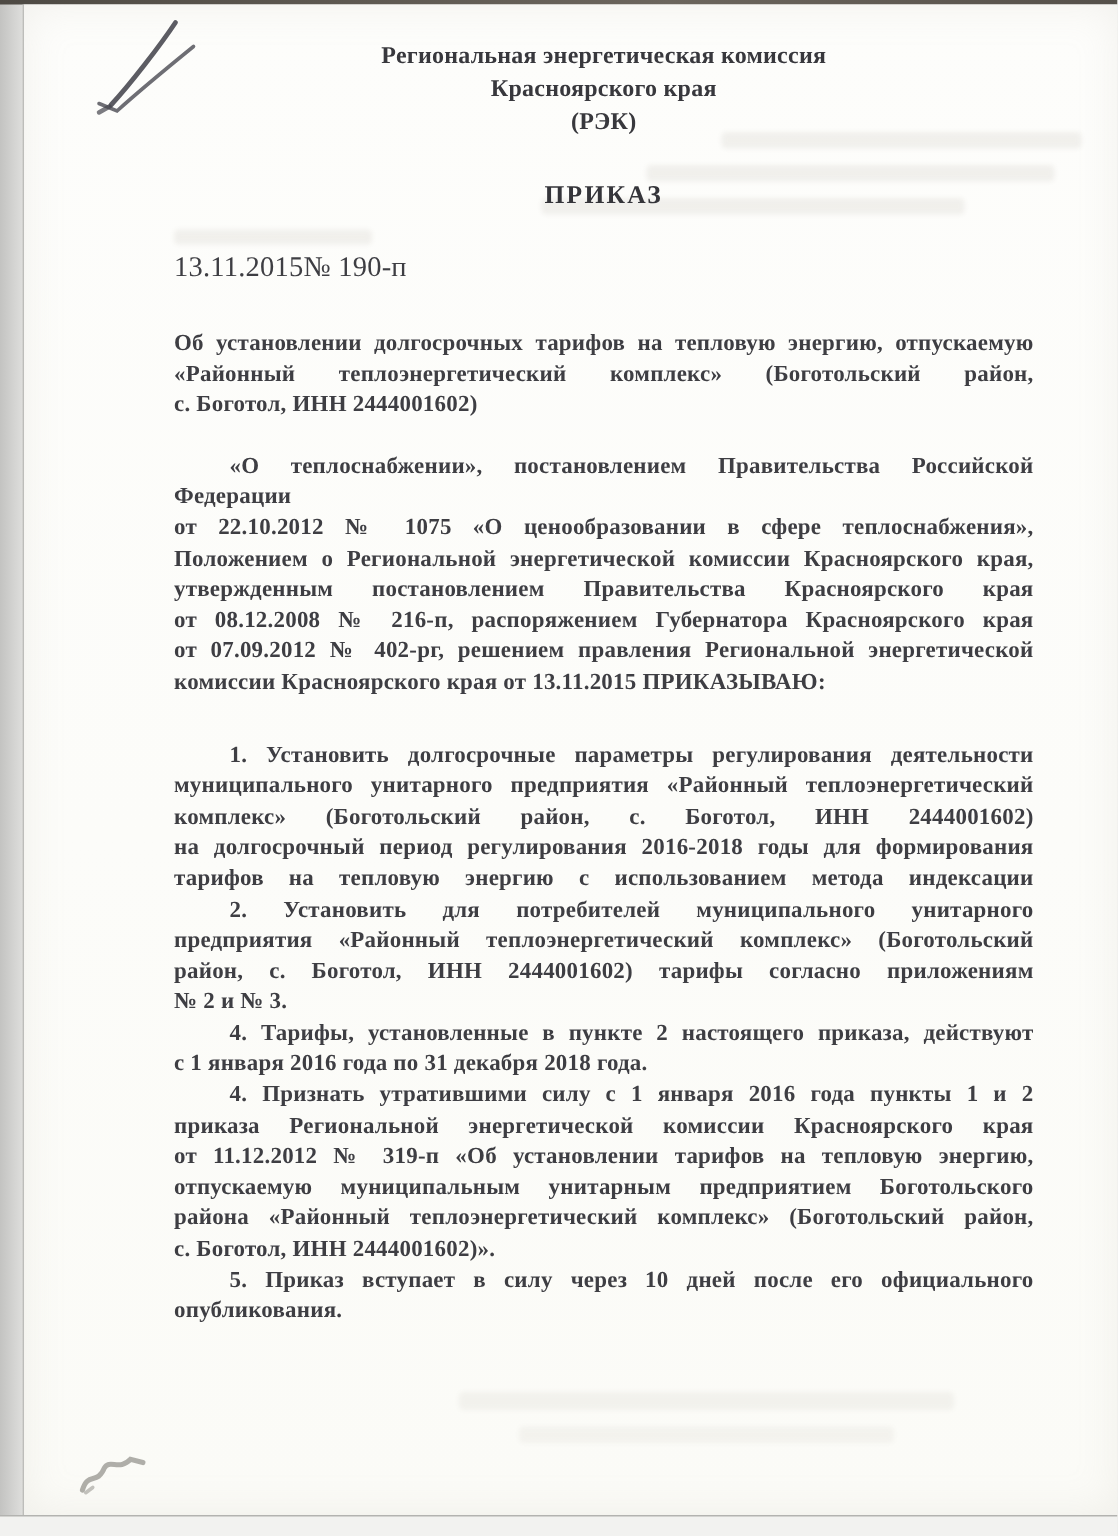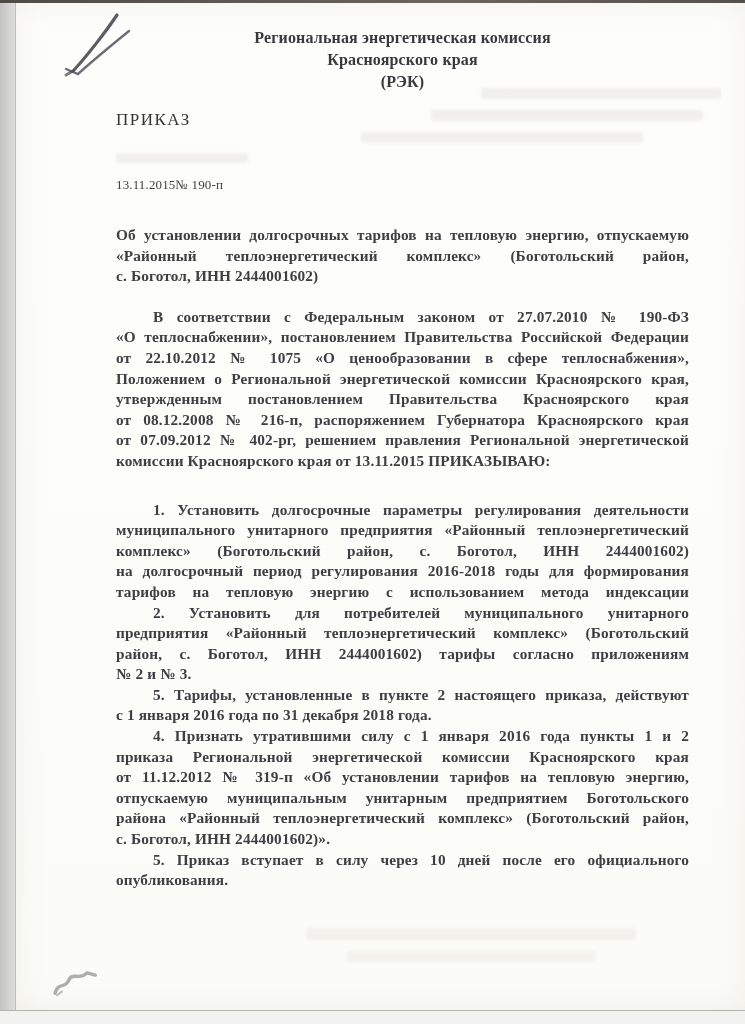--- a/index.html
+++ b/index.html
@@ -41,24 +41,24 @@
   
   .check-mark{position:absolute;left:37px;top:9px;}
   .scribble{position:absolute;left:35px;top:966px;transform:rotate(-6deg);}
   
   .content{
     position:absolute;left:100px;top:0;width:573px;
     color:#3e3e43;font-size:15.3px;letter-spacing:.15px;
   }
   .org-block{margin-top:24px;text-align:center;font-weight:bold;
     font-size:16px;line-height:22px;color:#38383d;}
-  .doc-title{margin-top:16px;font-weight:normal;
+  .doc-title{margin-top:26px;text-align:center;font-weight:bold;
     font-size:17px;line-height:22px;letter-spacing:1.5px;color:#35353a;}
-  .meta-row{margin-top:43px;display:flex;align-items:center;
-    font-size:13px;line-height:21px;}
+  .meta-row{margin-top:27px;display:flex;align-items:center;
+    font-size:19px;line-height:21px;}
   .meta-date{flex:0 0 auto;}
   .meta-place{flex:1 1 auto;text-align:center;padding-right:14px;}
   .meta-number{flex:0 0 auto;}
   .para{margin:0;font-weight:bold;}
   .subject{margin-top:30px;}
   .preamble{margin-top:20px;}
   .items{margin-top:28px;}
   .tline{
     text-align:justify;text-align-last:justify;
     line-height:20.6px;white-space:normal;
@@ -113,21 +113,20 @@
       <span class="meta-number">№ 190-п</span>
     </div>
 
     <div class="para subject">
         <div class="tline">Об установлении долгосрочных тарифов на тепловую энергию, отпускаемую</div>
         <div class="tline">«Районный теплоэнергетический комплекс» (Боготольский район,</div>
         <div class="tline tline-last">с. Боготол, ИНН 2444001602)</div>
       </div>
 
     <div class="para preamble indent-first">
-        <div class="tline">В соответствии с Федеральным законом от 27.07.2010 № 190-ФЗ</div>
         <div class="tline">«О теплоснабжении», постановлением Правительства Российской Федерации</div>
         <div class="tline">от 22.10.2012 № 1075 «О ценообразовании в сфере теплоснабжения»,</div>
         <div class="tline">Положением о Региональной энергетической комиссии Красноярского края,</div>
         <div class="tline">утвержденным постановлением Правительства Красноярского края</div>
         <div class="tline">от 08.12.2008 № 216-п, распоряжением Губернатора Красноярского края</div>
         <div class="tline">от 07.09.2012 № 402-рг, решением правления Региональной энергетической</div>
         <div class="tline tline-last">комиссии Красноярского края от 13.11.2015 ПРИКАЗЫВАЮ:</div>
       </div>
 
     <div class="items">
@@ -138,21 +137,21 @@
           <div class="tline">на долгосрочный период регулирования 2016-2018 годы для формирования</div>
           <div class="tline">тарифов на тепловую энергию с использованием метода индексации</div>
         </div>
       <div class="para indent-first">
           <div class="tline">2. Установить для потребителей муниципального унитарного</div>
           <div class="tline">предприятия «Районный теплоэнергетический комплекс» (Боготольский</div>
           <div class="tline">район, с. Боготол, ИНН 2444001602) тарифы согласно приложениям</div>
           <div class="tline tline-last">№ 2 и № 3.</div>
         </div>
       <div class="para indent-first">
-          <div class="tline">5. Тарифы, установленные в пункте 2 настоящего приказа, действуют</div>
+          <div class="tline">4. Тарифы, установленные в пункте 2 настоящего приказа, действуют</div>
           <div class="tline tline-last">с 1 января 2016 года по 31 декабря 2018 года.</div>
         </div>
       <div class="para indent-first">
           <div class="tline">4. Признать утратившими силу с 1 января 2016 года пункты 1 и 2</div>
           <div class="tline">приказа Региональной энергетической комиссии Красноярского края</div>
           <div class="tline">от 11.12.2012 № 319-п «Об установлении тарифов на тепловую энергию,</div>
           <div class="tline">отпускаемую муниципальным унитарным предприятием Боготольского</div>
           <div class="tline">района «Районный теплоэнергетический комплекс» (Боготольский район,</div>
           <div class="tline tline-last">с. Боготол, ИНН 2444001602)».</div>
         </div>

